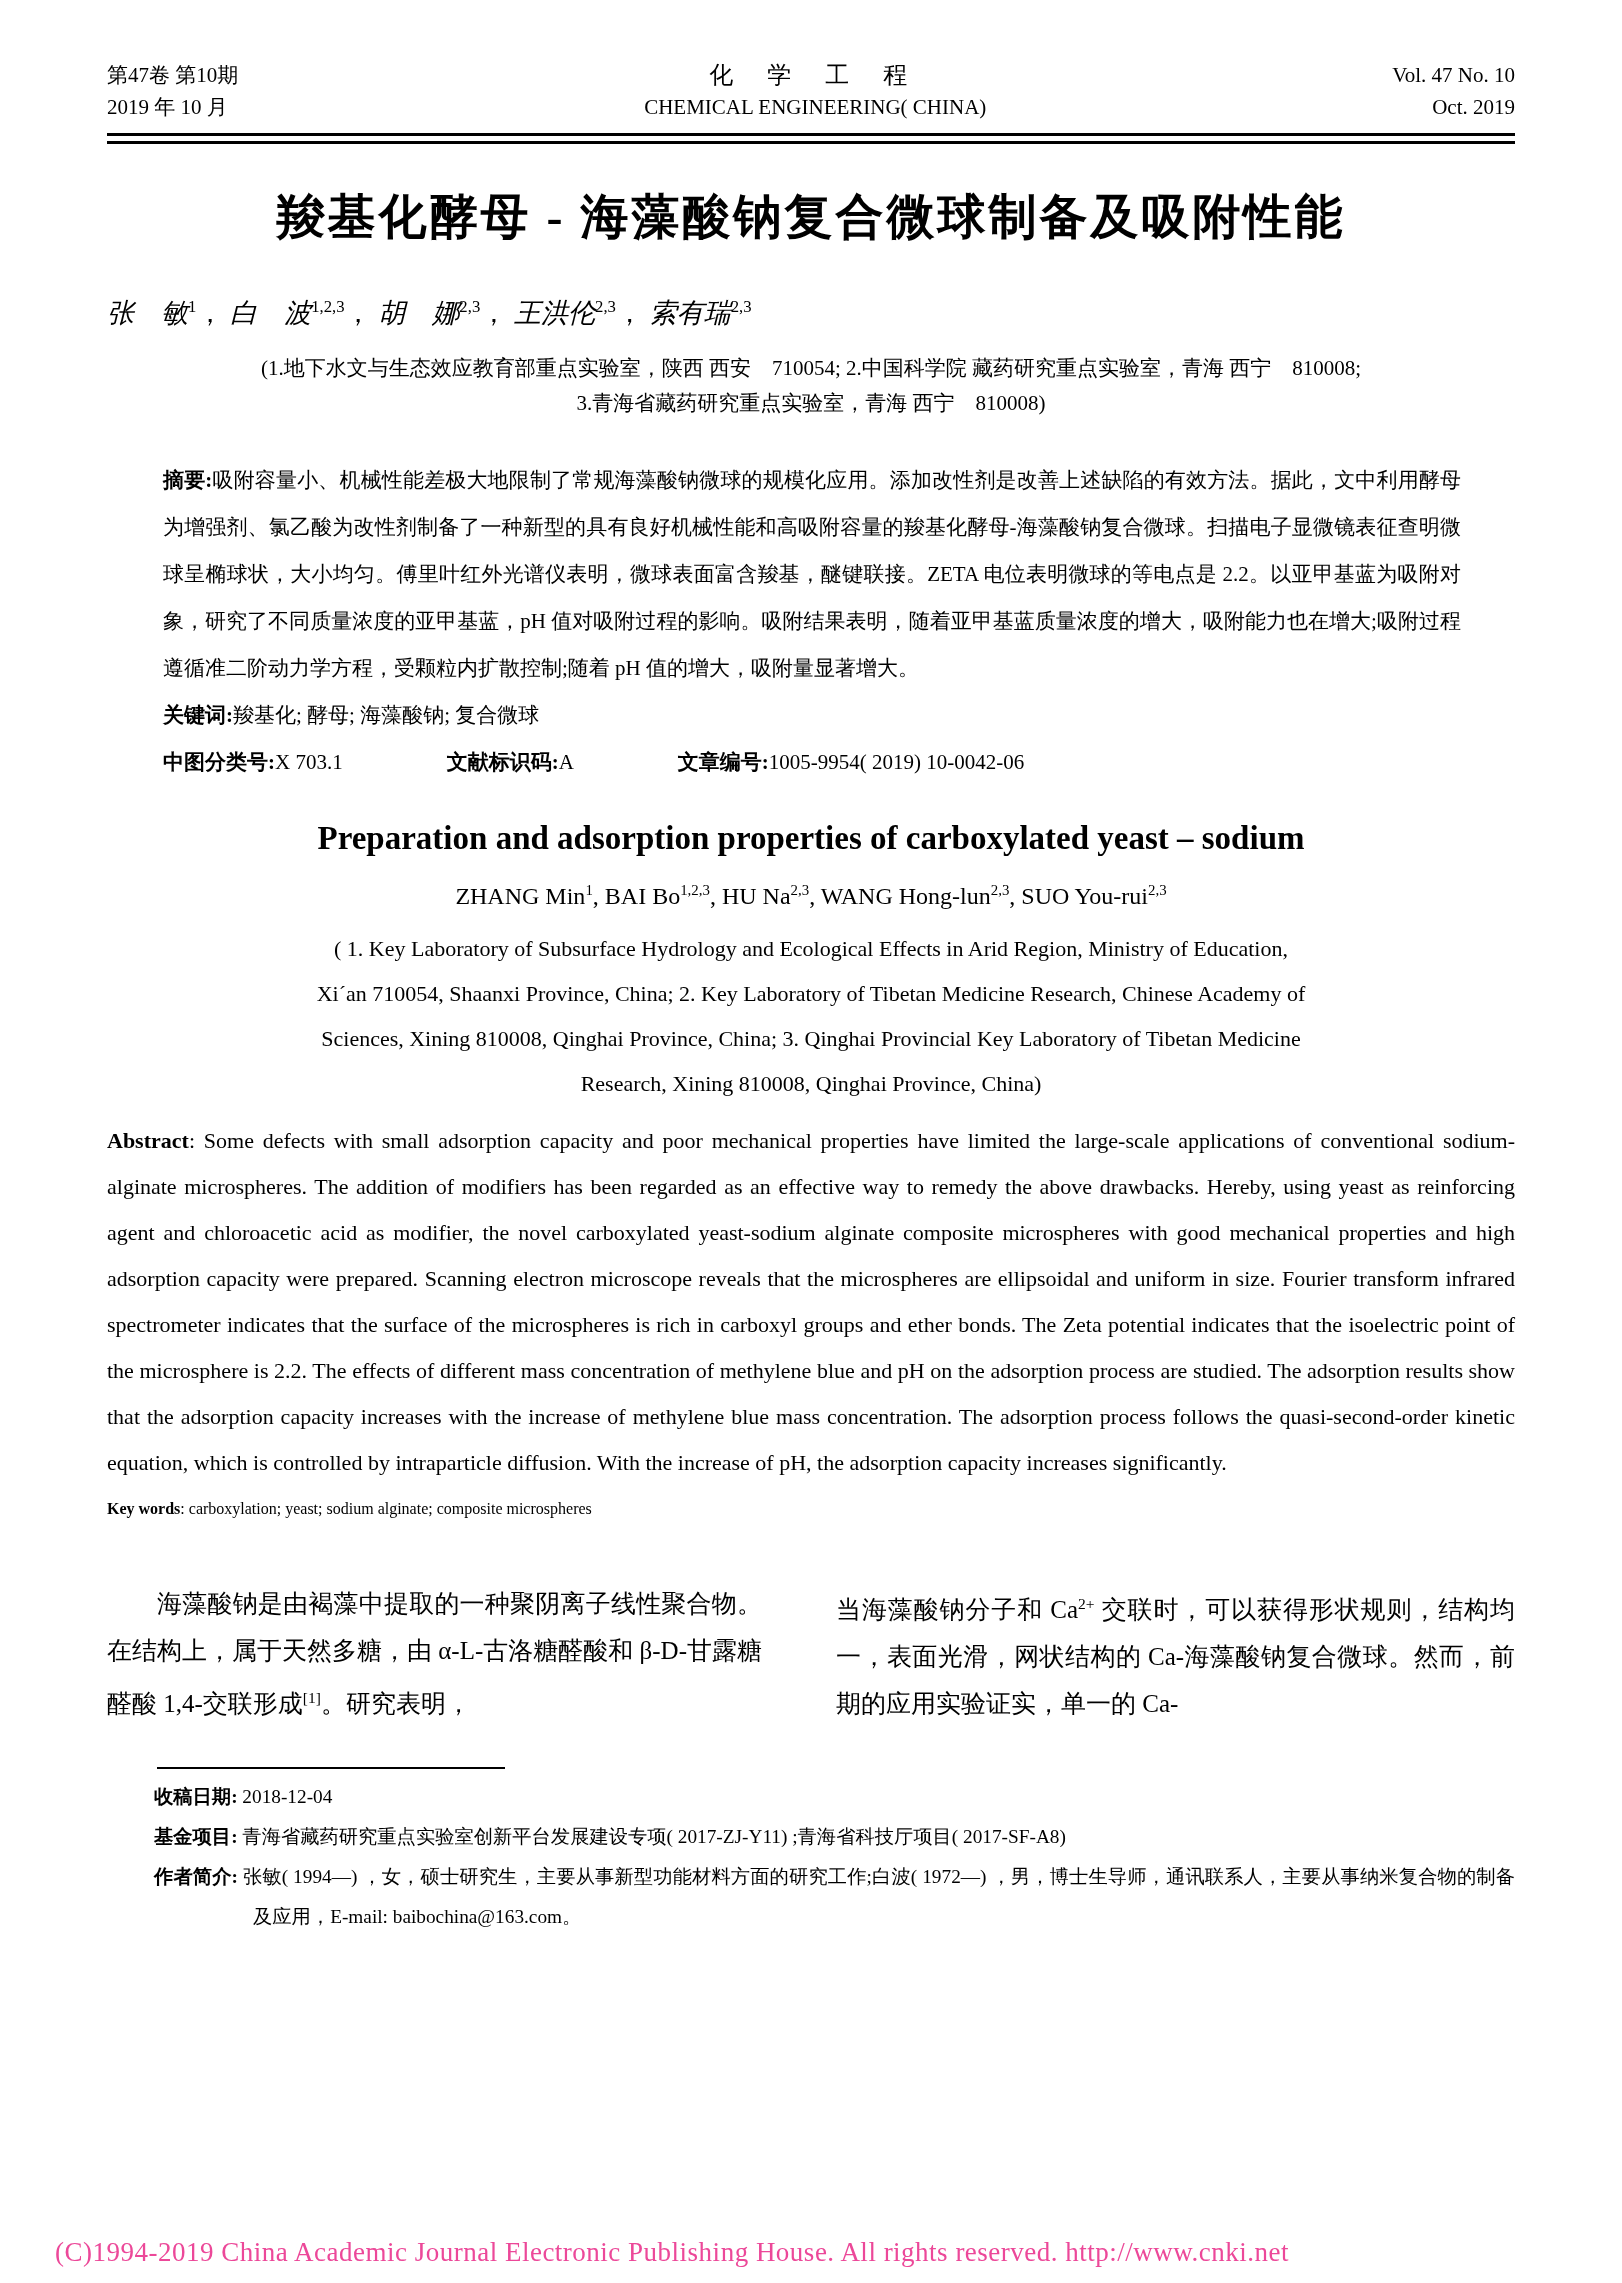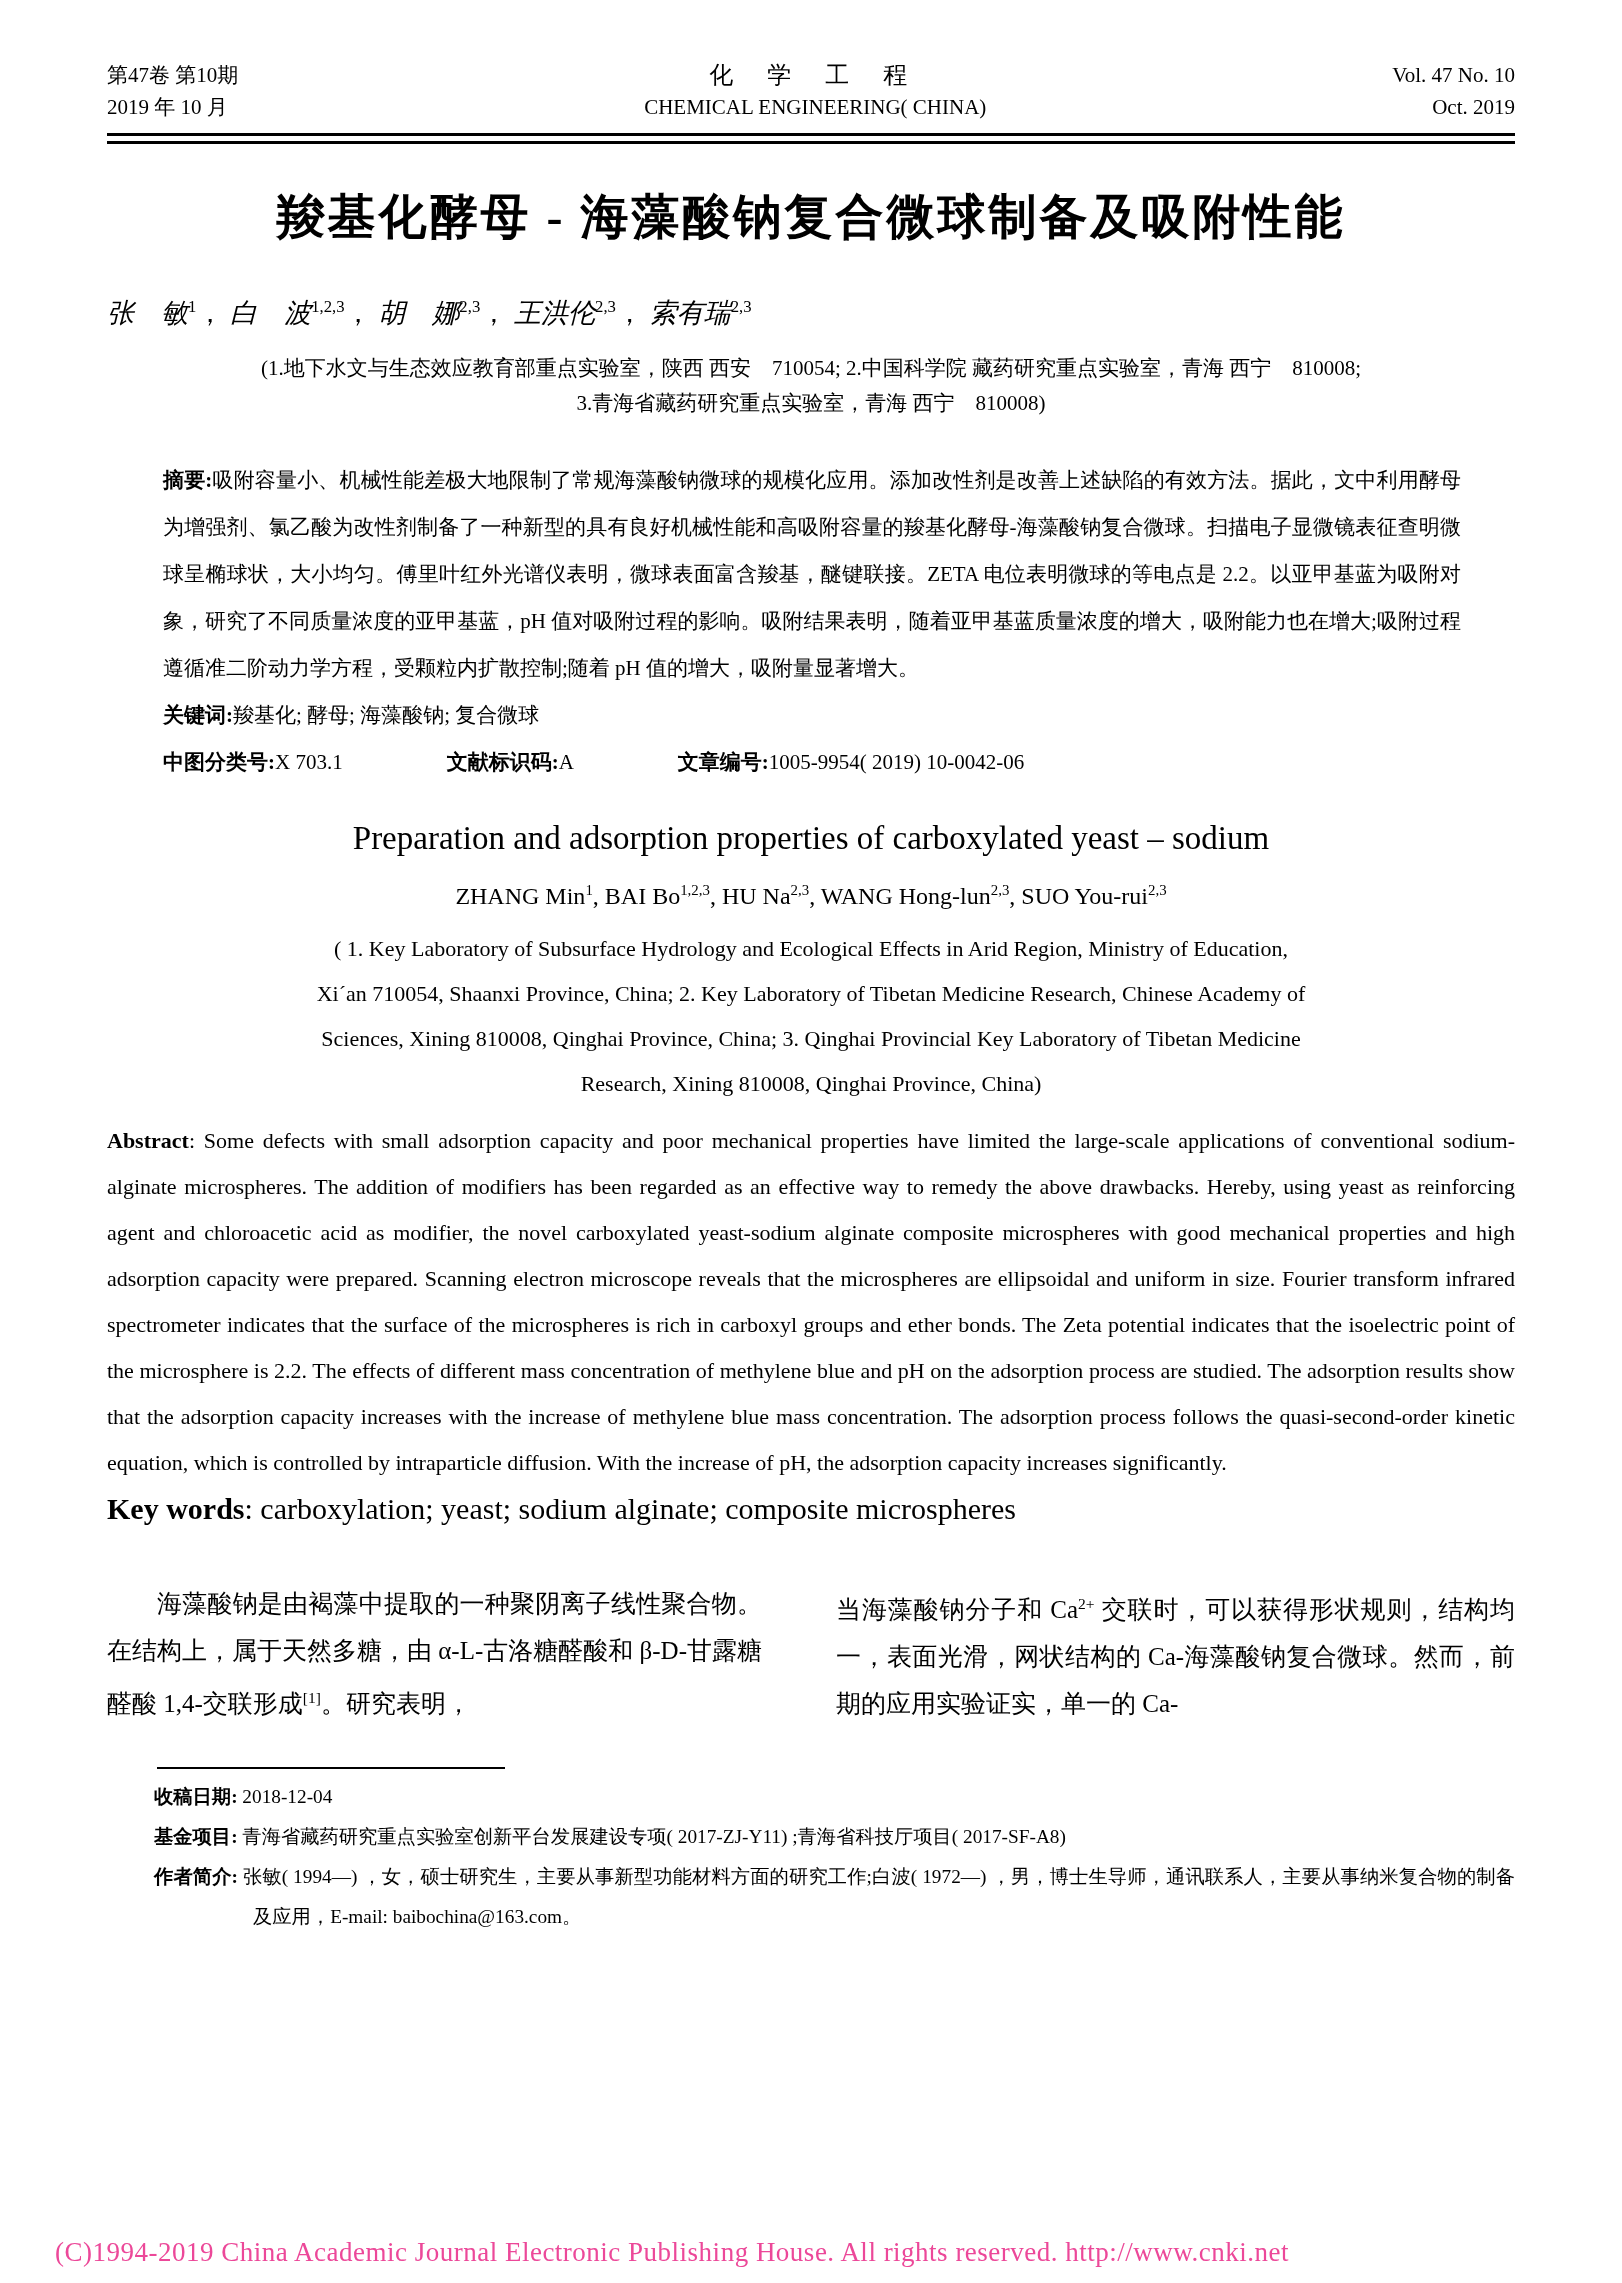--- a/index.html
+++ b/index.html
@@ -24,25 +24,25 @@
   .authors-cn{margin-top:46px;font-size:27px;}
   .authors-cn .nm{font-style:italic;}
   sup{font-size:0.62em;}
   .affil-cn{margin-top:20px;text-align:center;font-size:21px;line-height:35px;}
   
   .abs-block{margin:36px 54px 0 56px;font-size:21px;line-height:47px;text-align:justify;}
   .lbl{font-weight:bold;}
   .meta-line{margin:2px 54px 0 56px;font-size:21px;line-height:42px;display:flex;gap:104px;}
   .doi-line{margin:0 54px 0 56px;font-size:21px;line-height:42px;}
   
-  .title-en{margin-top:28px;text-align:center;font-weight:normal;font-size:33px;line-height:55px;}
+  .title-en{margin-top:28px;text-align:center;font-weight:bold;font-size:33px;line-height:55px;}
   .authors-en{margin-top:16px;text-align:center;font-weight:normal;font-size:24px;}
   .affil-en{margin-top:16px;text-align:center;font-size:22px;line-height:45px;}
   .abs-en{margin-top:12px;font-size:22px;line-height:46px;text-align:justify;}
-  .kw-en{font-size:30px;line-height:46px;}
+  .kw-en{font-size:16px;line-height:46px;}
   
   .columns{margin-top:48px;display:flex;gap:74px;font-size:25px;line-height:47px;text-align:justify;}
   .col-left{width:655px;}
   .col-left .p{text-indent:2em;}
   .col-right{flex:1;}
   
   .foot-rule{margin-top:40px;margin-left:50px;width:348px;border-top:2px solid #000;}
   .footnotes{margin-top:8px;margin-left:47px;font-size:19.3px;line-height:40px;}
   .footnotes .fn{padding-left:99px;text-indent:-99px;text-align:justify;}
   

